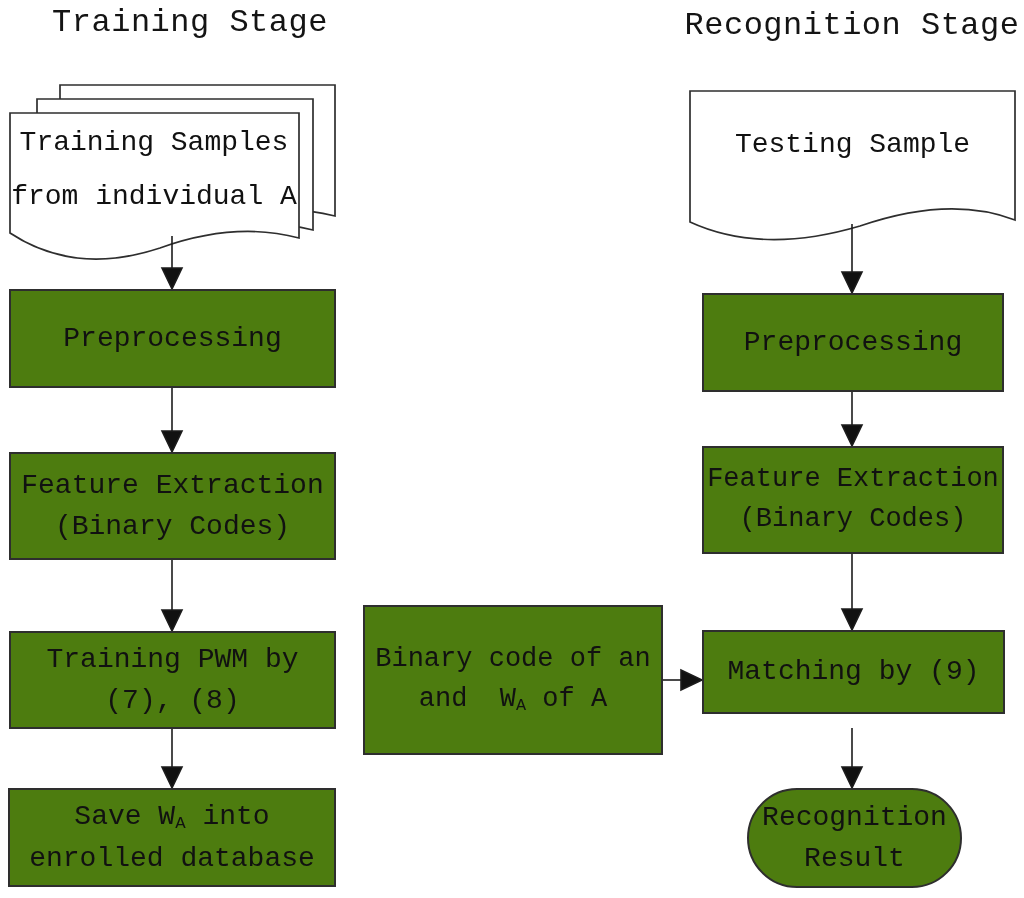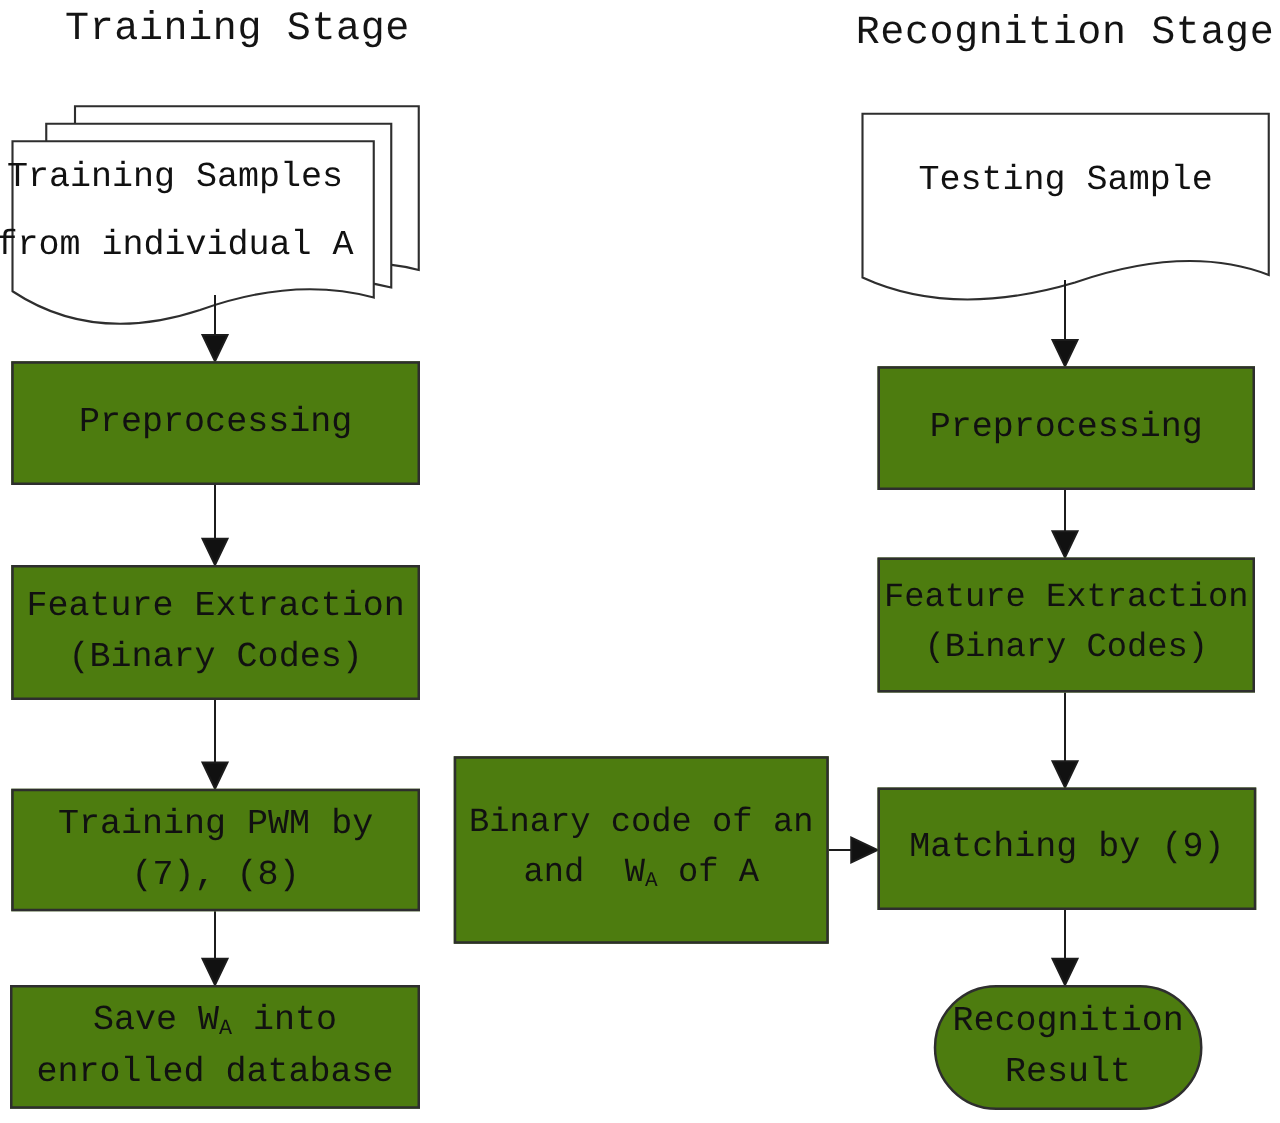--- a/index.html
+++ b/index.html
@@ -63,21 +63,21 @@
         <polygon points="842,767 862,767 852,788"></polygon>
 
       <line x1="663" y1="680" x2="682" y2="680"></line>
         <polygon points="681,670 681,690 702,680"></polygon>
     </g>
   </svg>
 
   <div class="title" style="left:30px; top:4px; width:320px;">Training Stage</div>
   <div class="title" style="left:662px; top:7px; width:380px;">Recognition Stage</div>
 
-  <div class="doc-text" style="left:0; top:122px; width:280px; height:95px;gap:12px;">
+  <div class="doc-text" style="left:14px; top:122px; width:280px; height:95px;gap:12px;">
     <span class="line">Training Samples</span>
     <span class="line">from individual A</span>
   </div>
 
   <div class="doc-text" style="left:690px; top:95px; width:325px; height:100px;">
     <span class="line">Testing Sample</span>
   </div>
 
   <div class="box" style="left:9px; top:289px; width:327px; height:99px;">
     <span class="line">Preprocessing</span>
@@ -105,21 +105,21 @@
 
   <div class="box" style="left:702px; top:293px; width:302px; height:99px;">
     <span class="line">Preprocessing</span>
   </div>
 
   <div class="box" style="left:702px; top:446px; width:302px; height:108px; font-size:27px;">
     <span class="line">Feature Extraction</span>
     <span class="line">(Binary Codes)</span>
   </div>
 
-  <div class="box" style="left:702px; top:630px; width:303px; height:98px;">
+  <div class="box" style="left:702px; top:630px; width:303px; height:84px;">
     <span class="line">Matching by (9)</span>
   </div>
 
   <div class="box stadium" style="left:747px; top:788px; width:215px; height:100px;">
     <span class="line">Recognition</span>
     <span class="line">Result</span>
   </div>
 
 </div>
 

